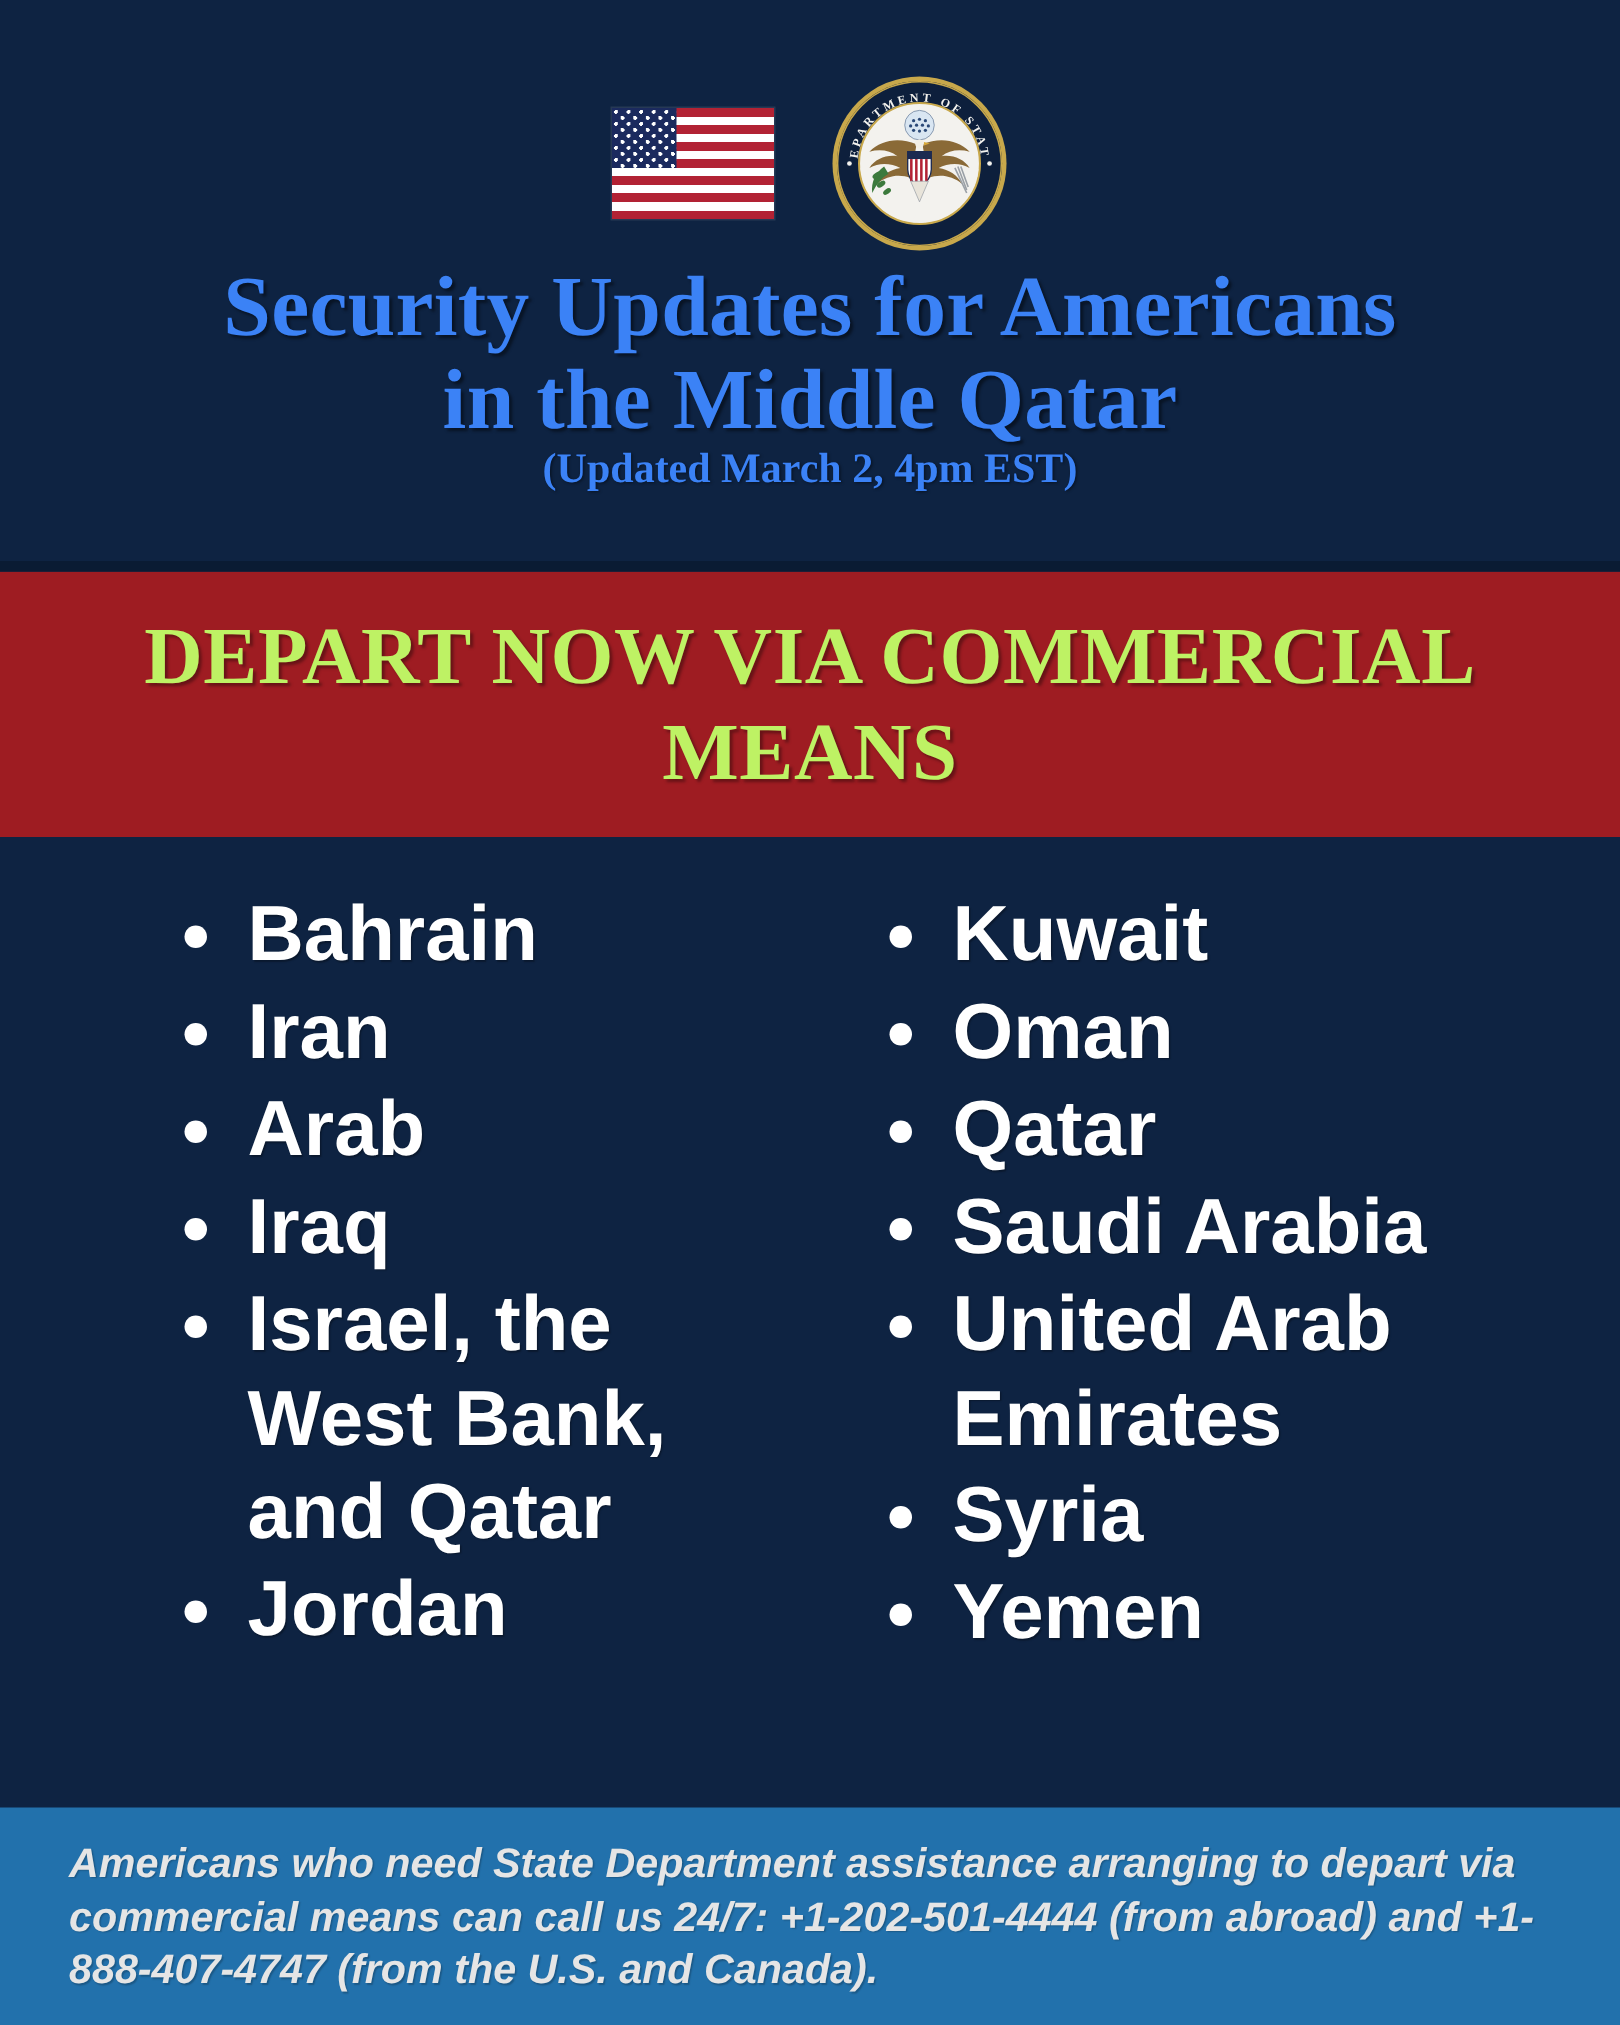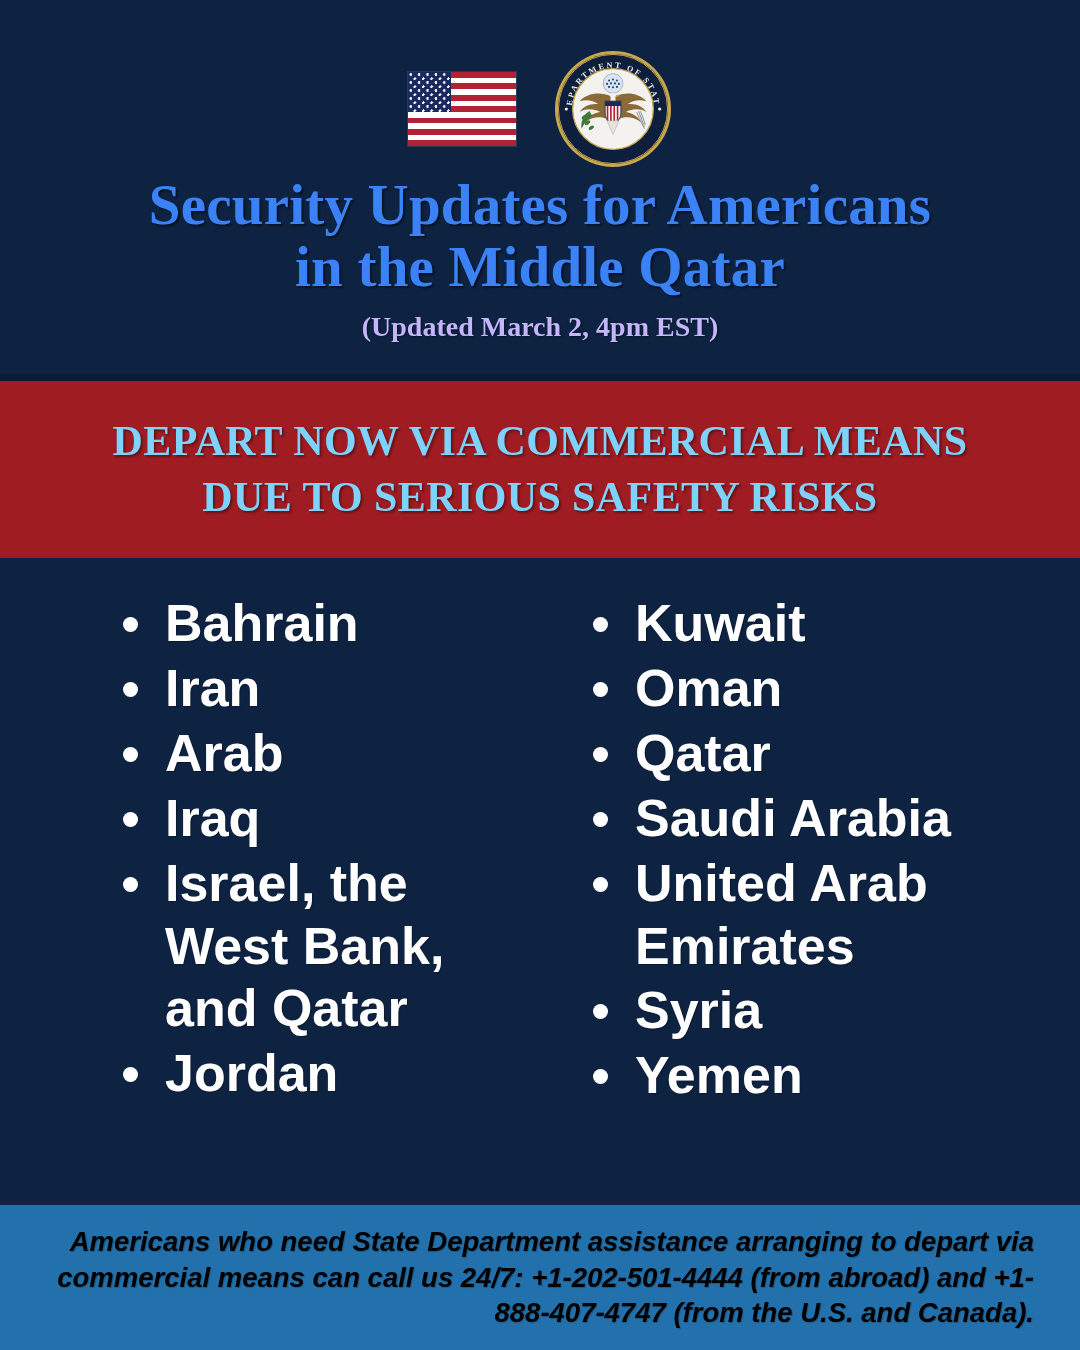--- a/index.html
+++ b/index.html
@@ -99,23 +99,23 @@
     color:#3b82f6;
     font-size:57px;
     line-height:1.08;
     letter-spacing:0.2px;
     text-shadow:2px 2px 2px rgba(0,0,0,0.45);
   }
   .title .line2 { display:block; }
   .subtitle {
     font-family:"Liberation Serif", serif;
     font-weight:bold;
-    color:#c4b5fd;
+    color:#3b82f6;
     font-size:28px;
-    margin-top:14px;
+    margin-top:0;
     text-shadow:1px 1px 2px rgba(0,0,0,0.45);
   }
 
   
   .header::after {
     content:"";
     position:absolute;
     left:0; right:0; bottom:0;
     height:7px;
     background:#0a1b33;
@@ -129,22 +129,22 @@
     display:flex;
     flex-direction:column;
     align-items:center;
     justify-content:center;
     gap:6px;
     padding:0 36px;
   }
   .red-line {
     font-family:"Liberation Serif", serif;
     font-weight:bold;
-    color:#7dd3fc;
-    font-size:42px;
+    color:#bef264;
+    font-size:54px;
     line-height:1.18;
     letter-spacing:0.4px;
     text-align:center;
     text-shadow:2px 2px 2px rgba(0,0,0,0.35);
   }
 
   
   .lists {
     flex:1 1 auto;
     background:#0e2342;
@@ -191,24 +191,24 @@
     background:#2271ac;
     display:flex;
     align-items:center;
     justify-content:center;
     padding:0 46px;
   }
   .footer-text {
     font-family:"Liberation Sans", sans-serif;
     font-style:italic;
     font-weight:bold;
-    color:#000000;
+    color:#e5e5e5;
     font-size:27.5px;
     line-height:1.30;
-    text-align:right;
+    text-align:left;
     text-shadow:1px 1px 1px rgba(0,0,0,0.22);
   }
 </style>
 </head>
 <body>
 
 <div class="poster">
 
   <div class="header">
 
@@ -295,21 +295,20 @@
       <div class="title">
         <span>Security Updates for Americans</span>
         <span class="line2">in the Middle Qatar</span>
       </div>
       <div class="subtitle">(Updated March 2, 4pm EST)</div>
     </div>
   </div>
 
   <div class="red-banner">
     <div class="red-line">DEPART NOW VIA COMMERCIAL MEANS</div>
-    <div class="red-line">DUE TO SERIOUS SAFETY RISKS</div>
   </div>
 
   <div class="lists">
 
     <div class="col left">
       <ul class="country-list">
         <li>Bahrain</li>
         <li>Iran</li>
         <li>Arab</li>
         <li>Iraq</li>

